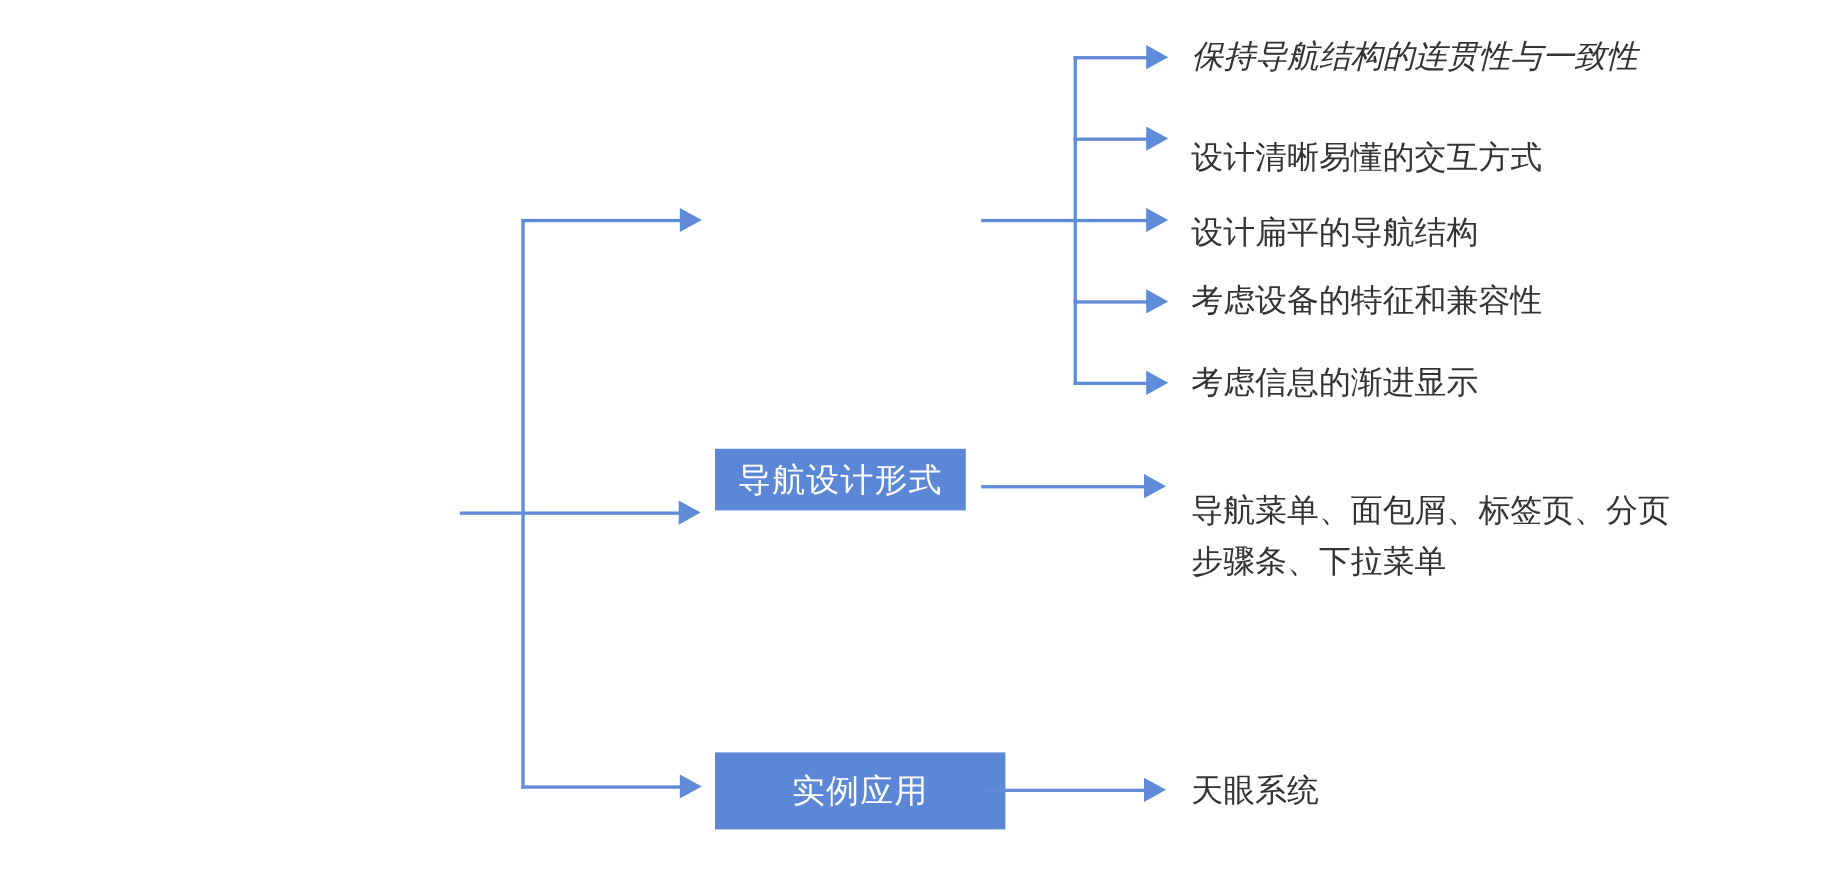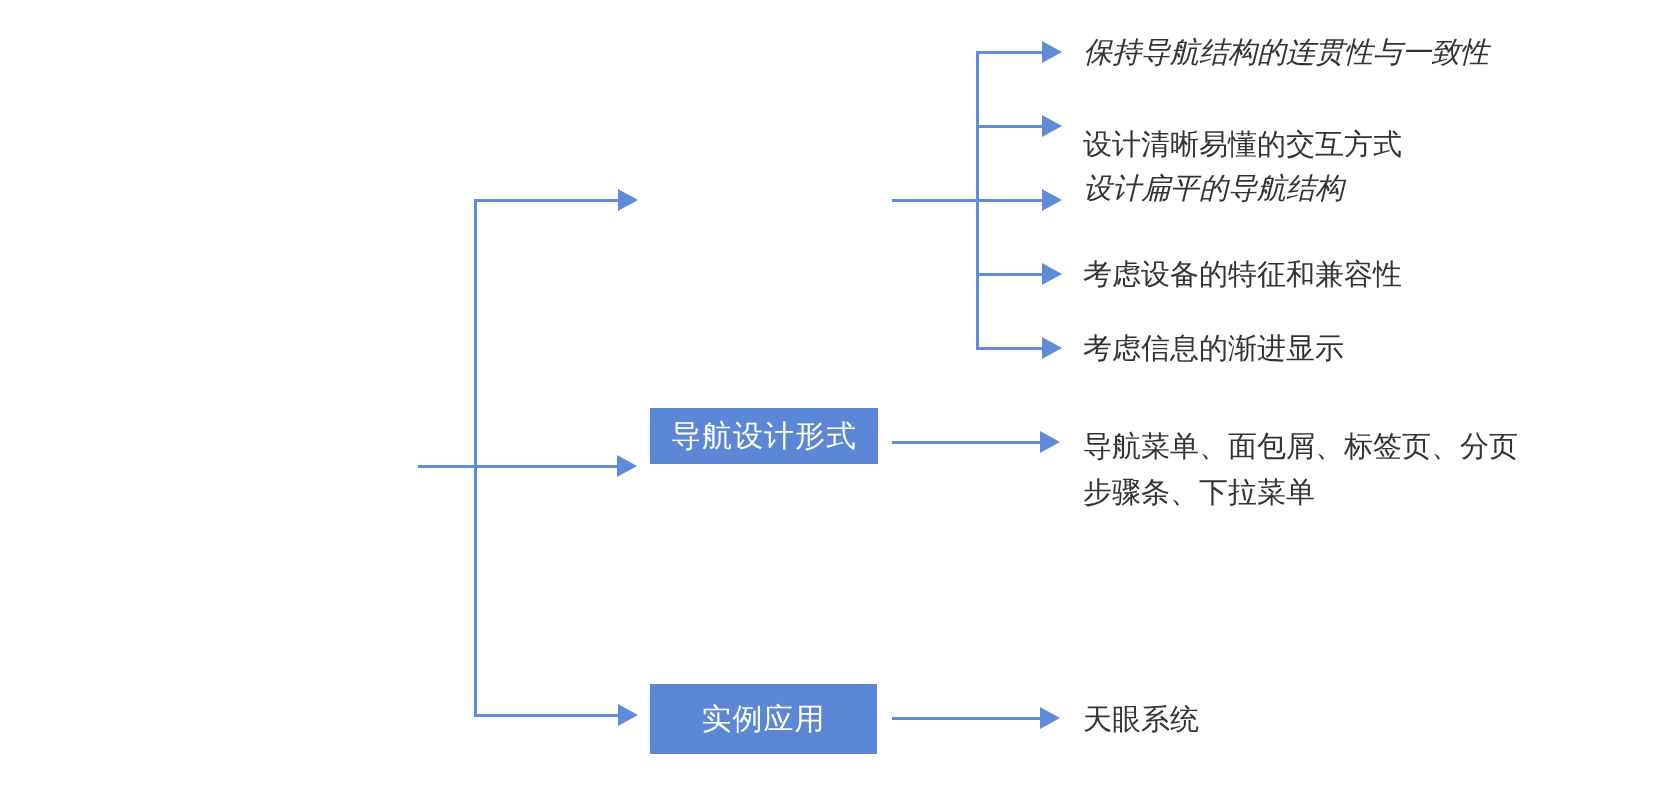--- a/index.html
+++ b/index.html
@@ -20,21 +20,21 @@
     display:flex;align-items:center;justify-content:center;
     font-size:30px;letter-spacing:1px;
   }
   .root-node{
     left:97px;top:408px;width:288px;height:117px;
     justify-content:flex-start;padding-left:30px;box-sizing:border-box;
     font-size:31px;line-height:47px;white-space:pre-line;
   }
   .branch-node-1{left:651px;top:165px;width:227px;height:70px;}
   .branch-node-2{left:650px;top:408px;width:228px;height:56px;}
-  .branch-node-3{left:650px;top:684px;width:227px;height:70px;}
+  .branch-node-3{left:650px;top:684px;width:264px;height:70px;}
   .hline,.vline{position:absolute;background:var(--connector);}
   .hline{height:3px;}
   .vline{width:3px;}
   .arrow{
     position:absolute;width:0;height:0;
     border-top:11px solid transparent;
     border-bottom:11px solid transparent;
     border-left:20px solid var(--connector);
   }
   .leaf{
@@ -64,35 +64,35 @@
   <div class="hline" style="left:976px;top:51px;width:68px;"></div>
   <div class="arrow" style="left:1042px;top:41px;"></div>
   <div class="leaf" style="top:30px;font-style:italic;">保持导航结构的连贯性与一致性</div>
 
   <div class="hline" style="left:976px;top:125px;width:68px;"></div>
   <div class="arrow" style="left:1042px;top:115px;"></div>
   <div class="leaf" style="top:92px;margin-top:30px;">设计清晰易懂的交互方式</div>
 
   <div class="hline" style="left:976px;top:199px;width:68px;"></div>
   <div class="arrow" style="left:1042px;top:189px;"></div>
-  <div class="leaf" style="top:166px;font-style:italic;">设计扁平的导航结构</div>
+  <div class="leaf" style="top:190px;">设计扁平的导航结构</div>
 
   <div class="hline" style="left:976px;top:273px;width:68px;"></div>
   <div class="arrow" style="left:1042px;top:263px;"></div>
   <div class="leaf" style="top:252px;text-align:center;">考虑设备的特征和兼容性</div>
 
   <div class="hline" style="left:976px;top:347px;width:68px;"></div>
   <div class="arrow" style="left:1042px;top:337px;"></div>
   <div class="leaf" style="top:326px;">考虑信息的渐进显示</div>
 
   <div class="node branch-node-2">导航设计形式</div>
 
   <div class="hline" style="left:892px;top:441px;width:148px;"></div>
   <div class="arrow" style="left:1040px;top:431px;"></div>
-  <div class="leaf multiline" style="top:426px;font-family:Liberation Mono, monospace;">导航菜单、面包屑、标签页、分页
+  <div class="leaf multiline" style="top:442px;">导航菜单、面包屑、标签页、分页
 步骤条、下拉菜单</div>
 
   <div class="hline" style="left:474px;top:714px;width:146px;"></div>
   <div class="arrow" style="left:618px;top:704px;"></div>
   <div class="node branch-node-3">实例应用</div>
 
   <div class="hline" style="left:892px;top:717px;width:148px;"></div>
   <div class="arrow" style="left:1040px;top:707px;"></div>
   <div class="leaf" style="top:697px;">天眼系统</div>
 

